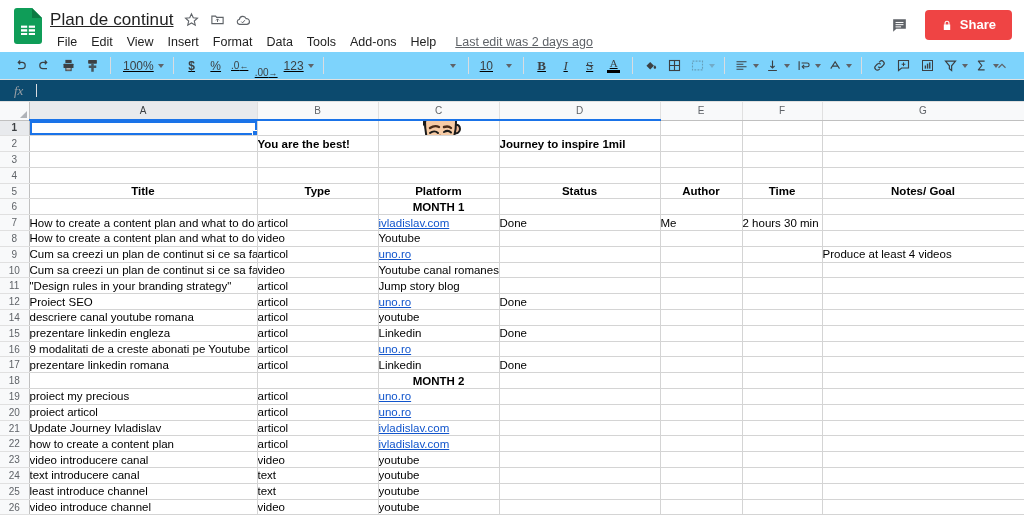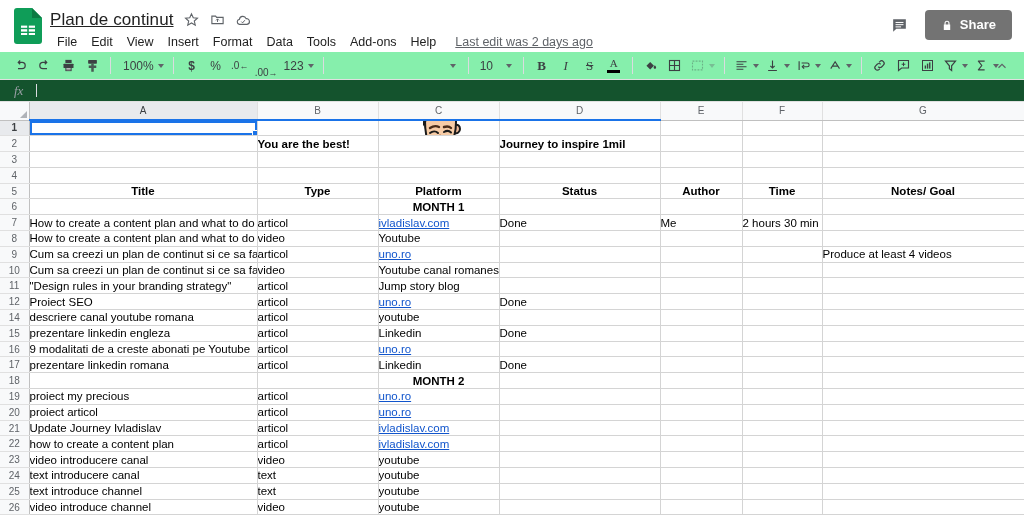--- a/index.html
+++ b/index.html
@@ -49,32 +49,33 @@
     display: flex; align-items: center; gap: 10px;
     position: absolute; right: 12px; top: 10px;
   }
   .comment-btn {
     width: 30px; height: 30px; border-radius: 50%;
     display: flex; align-items: center; justify-content: center;
     cursor: pointer; color: #5f6368;
   }
   .share-btn {
     display: flex; align-items: center; gap: 7px;
-    background: #737373; color: #fff;
+    background: #ef4444; color: #fff;
     font-size: 13px; font-weight: bold;
     padding: 0 16px; height: 30px; border-radius: 4px;
     cursor: pointer; border: none; line-height: 30px;
   }
   .share-btn svg { display: block; }
 
   
   .toolbar {
     height: 28px; display: flex; align-items: center;
-    padding: 0 8px; background: #86efac; position: relative;
+    padding: 0 8px; background: #7dd3fc; position: relative;
     border-bottom: 1px solid #e0e0e0;
+    text-decoration: underline;
   }
   .tb {
     display: flex; align-items: center; justify-content: center;
     height: 24px; min-width: 24px; padding: 0 3px;
     border-radius: 3px; cursor: pointer; color: #3c4043;
     font-size: 12px;
   }
   .tb svg { display: block; }
   .tb-sep {
     width: 1px; height: 17px; background: #dadce0; margin: 0 6px;
@@ -107,21 +108,21 @@
   .tb-textcolor .bar { width: 13px; height: 3px; background: #000; margin-top: 1px; }
   .tb-collapse {
     position: absolute; right: 10px; top: 2px;
     color: #5f6368;
   }
   .tb-dim { opacity: .35; }
 
   
   .formulabar {
     height: 22px; display: flex; align-items: center;
-    background: #14532d; border-bottom: 1px solid #e0e0e0;
+    background: #0c4a6e; border-bottom: 1px solid #e0e0e0;
     padding-left: 8px;
   }
   .fx-label {
     font-family: "Liberation Serif", serif; font-style: italic;
     font-size: 13px; color: #9aa0a6; width: 28px;
     text-align: left; padding-left: 6px;
   }
   .fx-divider { width: 1px; height: 13px; background: #dadce0; margin-right: 7px; }
   .fx-input {
     flex: 1; font-size: 12px; color: #222;
@@ -733,21 +734,21 @@
           <td class="cell green">text introducere canal</td>
           <td class="cell green">text</td>
           <td class="cell green">youtube</td>
           <td class="cell green"></td>
           <td class="cell green"></td>
           <td class="cell green"></td>
           <td class="cell green"></td>
         </tr>
         <tr>
           <th class="rowhead">25</th>
-          <td class="cell green">text introduce channel</td>
+          <td class="cell green">least introduce channel</td>
           <td class="cell green">text</td>
           <td class="cell green">youtube</td>
           <td class="cell green"></td>
           <td class="cell green"></td>
           <td class="cell green"></td>
           <td class="cell green"></td>
         </tr>
         <tr>
           <th class="rowhead">26</th>
           <td class="cell white">video introduce channel</td>

